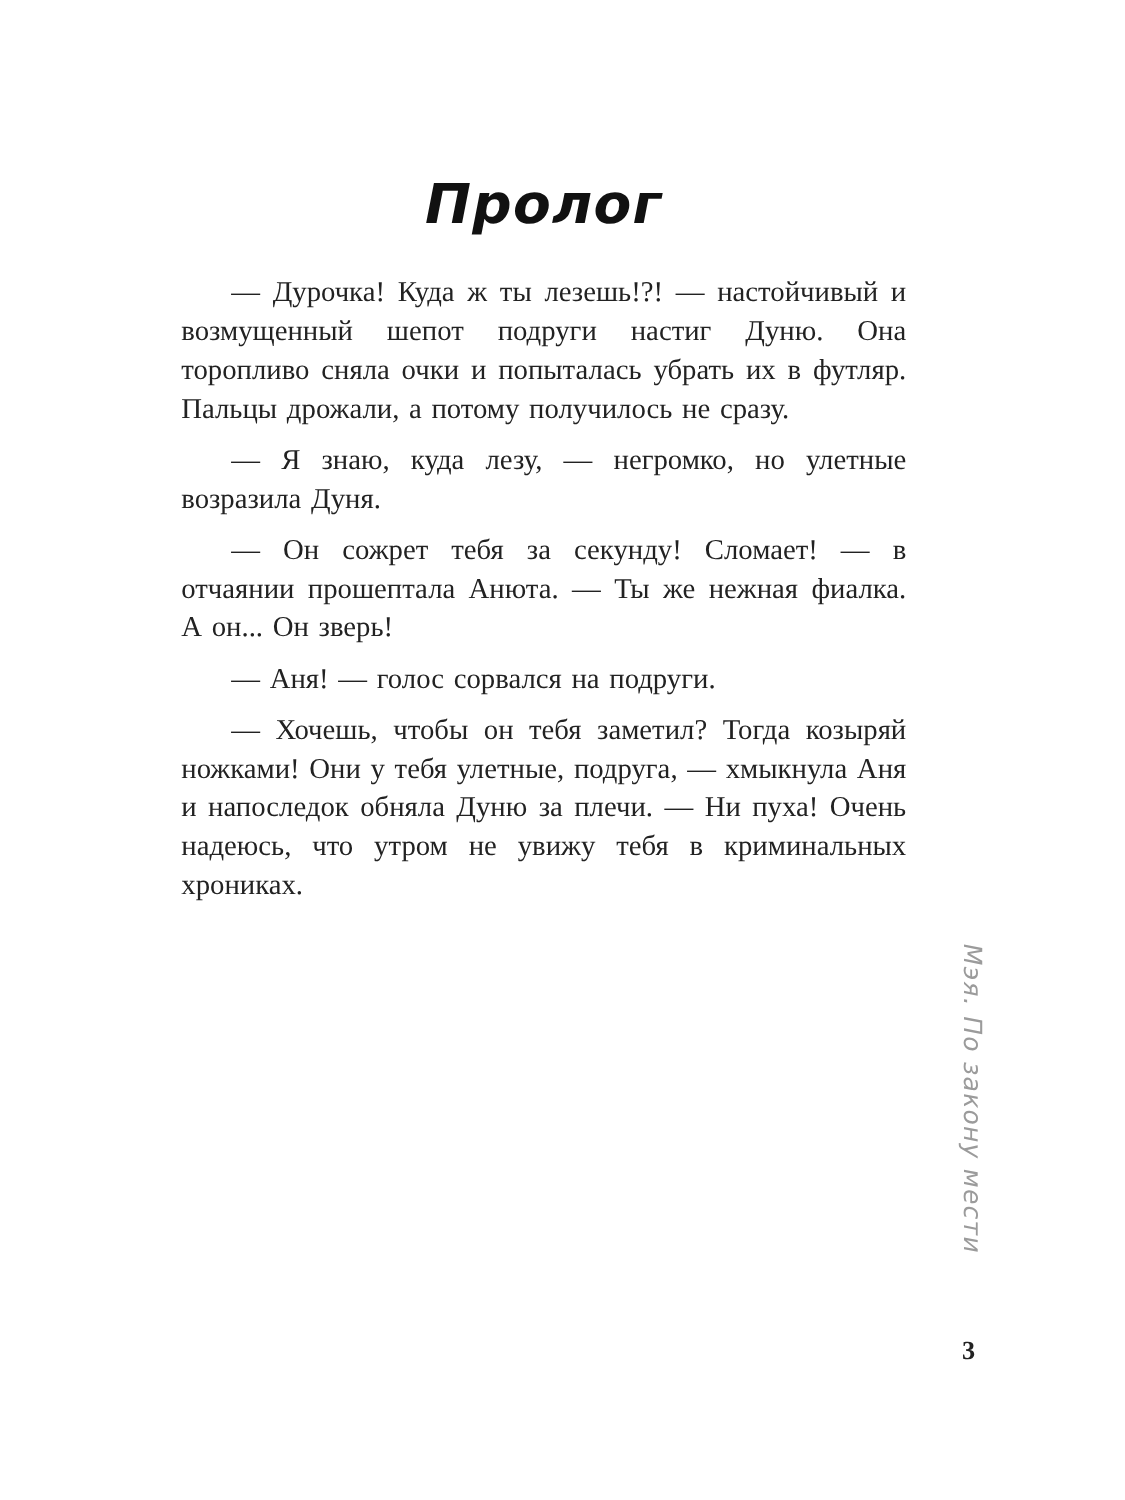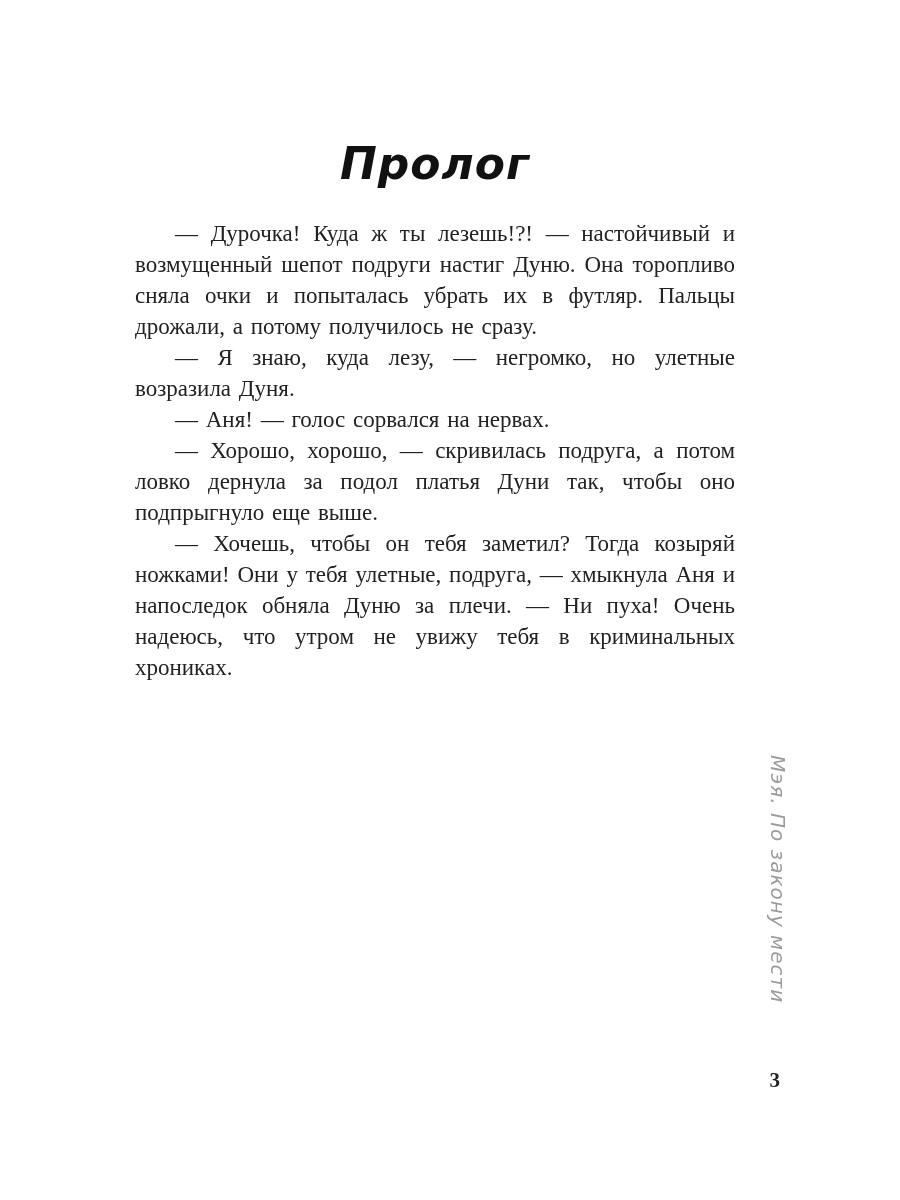--- a/index.html
+++ b/index.html
@@ -27,21 +27,21 @@
     text-align: center;
     font-family: "DejaVu Sans", sans-serif;
     font-weight: 700;
     font-style: italic;
     font-size: 44px;
     line-height: 1.1;
     letter-spacing: 1px;
     color: #111111;
   }
   .body-text p {
-    margin: 0;
+    margin: 10px;
     font-size: 23px;
     line-height: 31px;
     text-align: justify;
     text-indent: 40px;
     word-spacing: 2px;
     color: #222222;
   }
   .side-note {
     position: absolute;
     top: 755px;
@@ -70,22 +70,22 @@
 <body>
 
 <div class="page">
 
   <div class="text-block">
     <h1 class="chapter-title">Пролог</h1>
 
     <div class="body-text">
       <p>— Дурочка! Куда ж ты лезешь!?! — настойчивый и возмущенный шепот подруги настиг Дуню. Она торопливо сняла очки и попыталась убрать их в футляр. Пальцы дрожали, а потому получилось не сразу.</p>
       <p>— Я знаю, куда лезу, — негромко, но улетные возразила Дуня.</p>
-      <p>— Аня! — голос сорвался на нервах.</p>
-      <p>— Хорошо, хорошо, — скривилась подруга, а потом ловко дернула за подол платья Дуни так, чтобы оно подпрыгнуло еще выше.</p>
+      <p>— Он сожрет тебя за секунду! Сломает! — в отчаянии прошептала Анюта. — Ты же нежная фиалка. А он... Он зверь!</p>
+      <p>— Аня! — голос сорвался на подруги.</p>
       <p>— Хочешь, чтобы он тебя заметил? Тогда козыряй ножками! Они у тебя улетные, подруга, — хмыкнула Аня и напоследок обняла Дуню за плечи. — Ни пуха! Очень надеюсь, что утром не увижу тебя в криминальных хрониках.</p>
     </div>
   </div>
 
   <div class="side-note">Мэя. По закону мести</div>
 
   <div class="page-number">3</div>
 
 </div>
 

